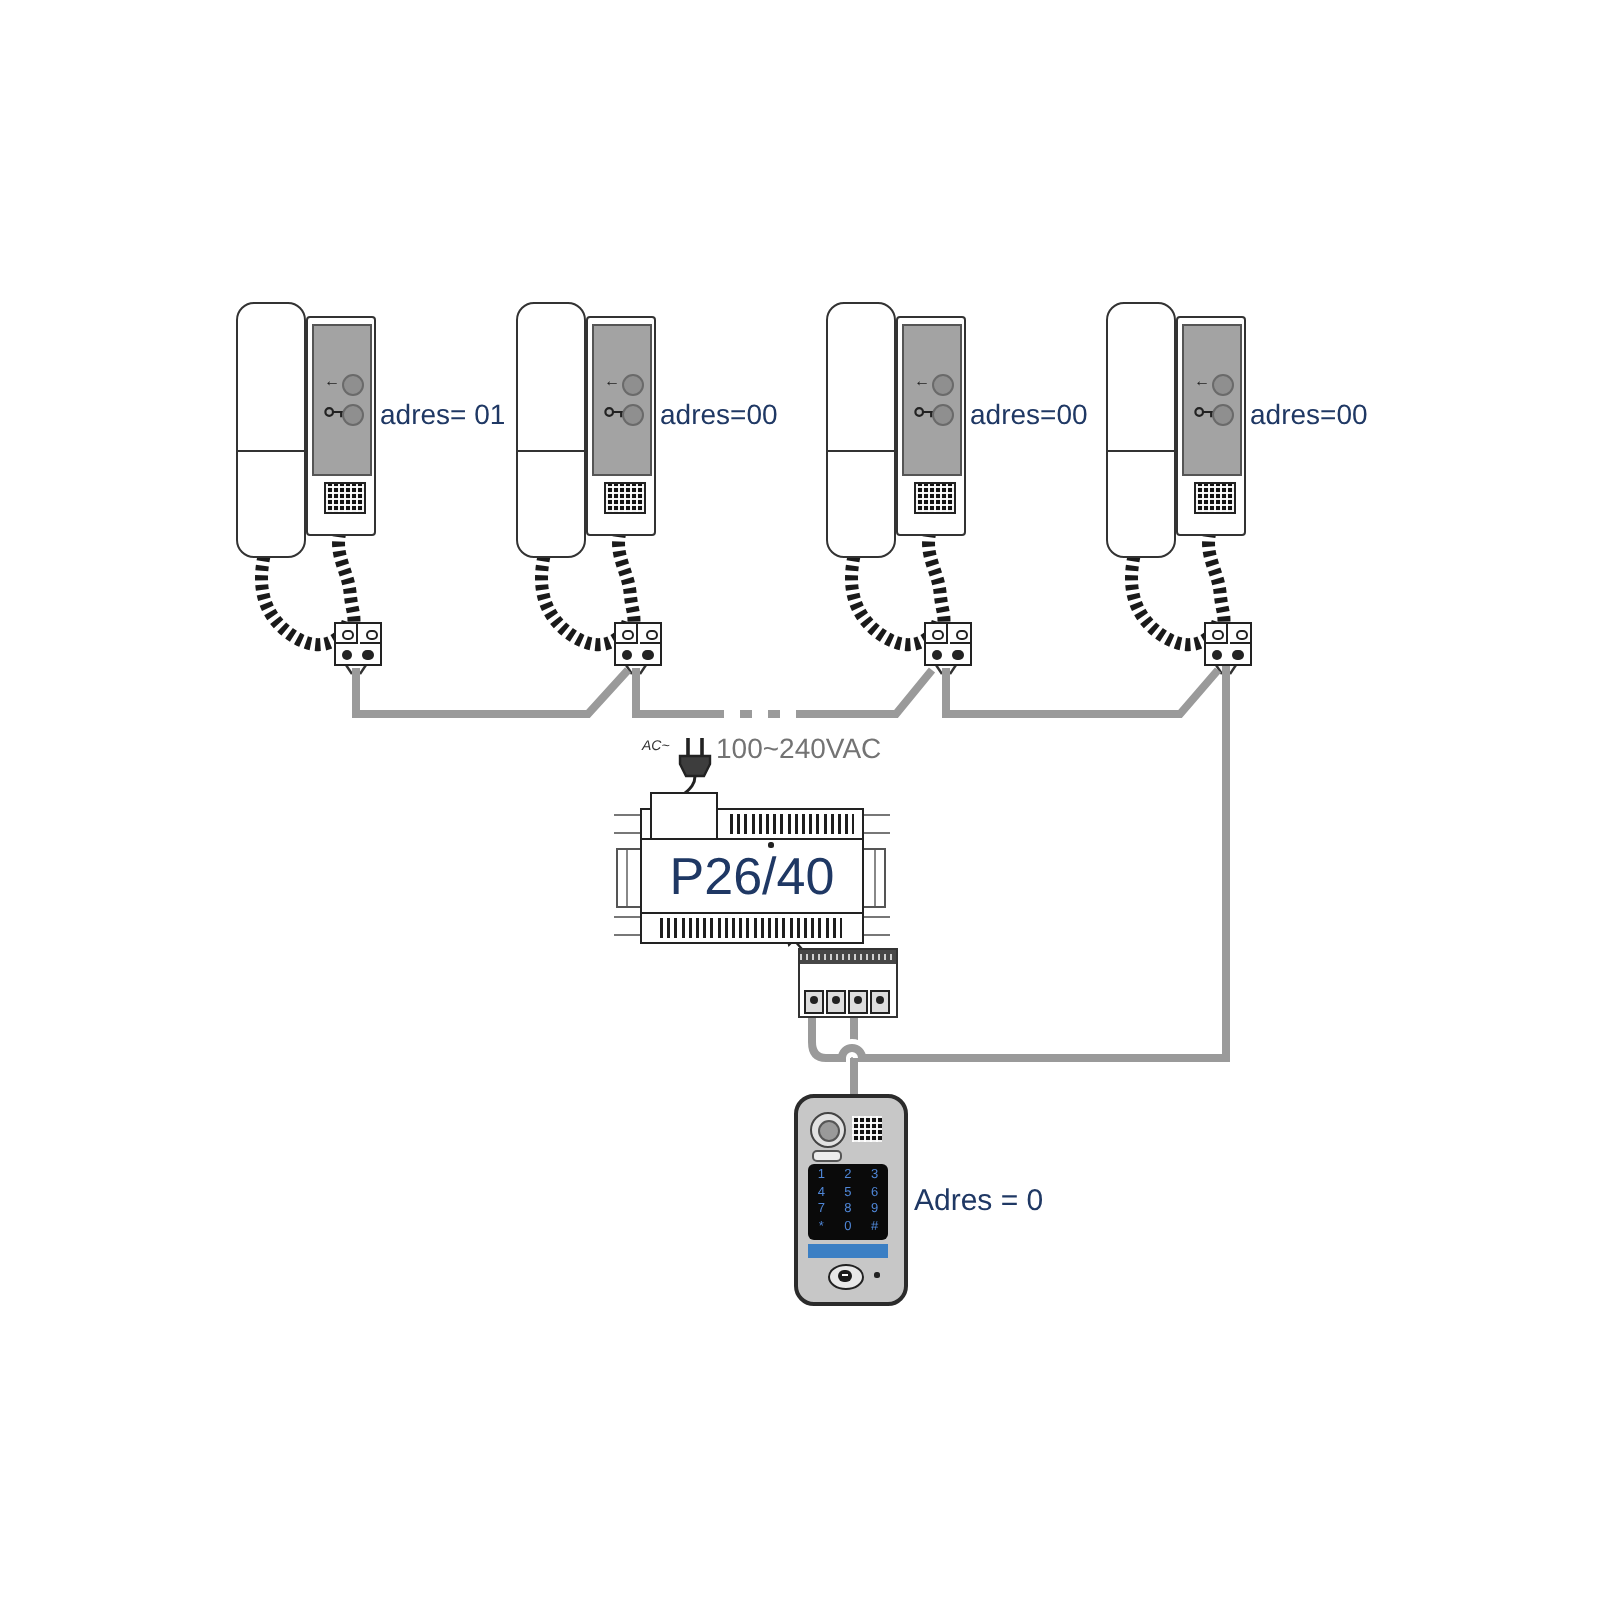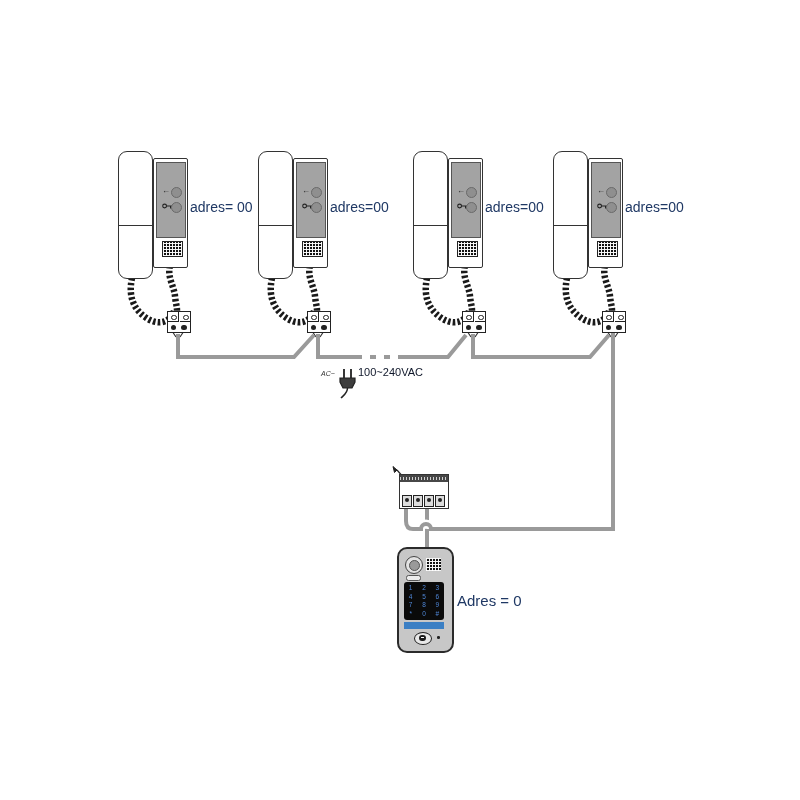--- a/index.html
+++ b/index.html
@@ -53,21 +53,21 @@
              align-items:center;justify-content:center;font-size:26px;color:var(--label-color);}
   .psu-acbox{position:absolute;left:25px;top:2px;width:32px;height:22px;background:#fff;
              border:1.6px solid #222;}
   .psu-dot{position:absolute;left:63px;top:16px;width:2.5px;height:2.5px;border-radius:50%;background:#222;}
   .din{position:absolute;top:30px;width:12px;height:28px;border:1.3px solid #555;background:#fff;}
   .din.l{left:8px;border-right:none;} .din.r{left:130px;border-left:none;}
   .din i{position:absolute;top:0;bottom:0;width:0;border-left:1px solid #888;}
   .din.l i{left:4px;} .din.r i{right:4px;}
   .railline{position:absolute;height:0;border-top:1px solid #777;width:13px;}
   #ac-label{position:absolute;left:321px;top:370px;font-size:7px;font-style:italic;color:#333;}
-  #voltage-label{position:absolute;left:358px;top:366px;font-size:11px;color:#0f172a;}
+  #voltage-label{position:absolute;left:358px;top:366px;font-size:14px;color:#737373;}
 
   
   #conn{left:399px;top:474px;width:48px;height:33px;background:#fff;border:1.4px solid #333;}
   .conn-head{position:absolute;left:0;top:0;width:100%;height:7px;background:#474747;
              background-image:repeating-linear-gradient(90deg,rgba(255,255,255,.75) 0 1px,transparent 1px 3px);
              background-size:100% 3px;background-position:0 2px;background-repeat:no-repeat;}
   .term{position:absolute;top:20px;width:8px;height:10px;border:1px solid #222;background:#ddd;}
   .term b{position:absolute;left:1.5px;top:2px;width:4px;height:4px;border-radius:50%;background:#222;}
 
   
@@ -123,20 +123,47 @@
       <path d="M427,505 V549" stroke="#9a9a9a" stroke-width="4" fill="none"></path>
       <path d="M421,529 A5 5 0 0 1 431,529" stroke="#fff" stroke-width="9" fill="none"></path>
       <path d="M406,505 V521 Q406,529 413,529 L421,529 A5 5 0 0 1 431,529 L613,529 V332" stroke="#9a9a9a" stroke-width="4" fill="none"></path>
       <path d="M344,369 V378 M351,369 V378" stroke="#222" stroke-width="1.8" fill="none"></path>
       <path d="M340,378 h15 v4 l-3,6 h-9 l-3,-6 z" stroke="#222" stroke-width="1.2" fill="#3d3d3d"></path>
       <path d="M347.5,388 C347.5,393 344,395 341,398" stroke="#222" stroke-width="1.5" fill="none"></path>
       <path d="M404,478 L397,470" stroke="#222" stroke-width="1.2" fill="none"></path>
       <path d="M397,470 l-4,-3.5 l1.5,6 z" stroke="#222" stroke-width="1" fill="#222"></path>
     </svg>
 
+  <div class="dev" id="psu">
+    <div class="railline" style="left:7px;top:13px;"></div>
+    <div class="railline" style="left:7px;top:22px;"></div>
+    <div class="railline" style="left:132px;top:13px;"></div>
+    <div class="railline" style="left:132px;top:22px;"></div>
+    <div class="railline" style="left:7px;top:64px;"></div>
+    <div class="railline" style="left:7px;top:73px;"></div>
+    <div class="railline" style="left:132px;top:64px;"></div>
+    <div class="railline" style="left:132px;top:73px;"></div>
+    <div class="din l">
+        <i></i>
+      </div>
+    <div class="din r">
+        <i></i>
+      </div>
+    <div class="psu-body">
+      <div class="psu-strip-top">
+        <div class="vent vt"></div>
+        <div class="psu-dot"></div>
+      </div>
+      <div class="psu-model">P26/40</div>
+      <div class="psu-strip-bot">
+        <div class="vent vb"></div>
+      </div>
+    </div>
+    <div class="psu-acbox"></div>
+  </div>
   <span class="dev" id="ac-label">AC~</span>
   <span class="dev" id="voltage-label">100~240VAC</span>
 
   <div class="dev" id="conn">
     <div class="conn-head"></div>
     <div class="term" style="left:2px;">
         <b></b>
       </div>
     <div class="term" style="left:13px;">
         <b></b>
@@ -202,21 +229,21 @@
       <div class="tblock">
         <div class="tcell c1">
           <span class="thole"></span>
         </div>
         <div class="tcell c2">
           <span class="thole"></span>
         </div>
         <div class="tscrew s1"></div>
         <div class="tscrew s2"></div>
       </div>
-      <span class="ulabel">adres= 00</span>
+      <span class="ulabel">adres= 01</span>
     </div>
     <div class="unit" style="left: 258px; top: 150px;">
       <div class="handset">
         <div class="handset-line"></div>
       </div>
       <div class="unit-body">
         <div class="panel">
           <div class="prow r1">
             <span class="picon">←</span>
             <span class="pbtn"></span>

